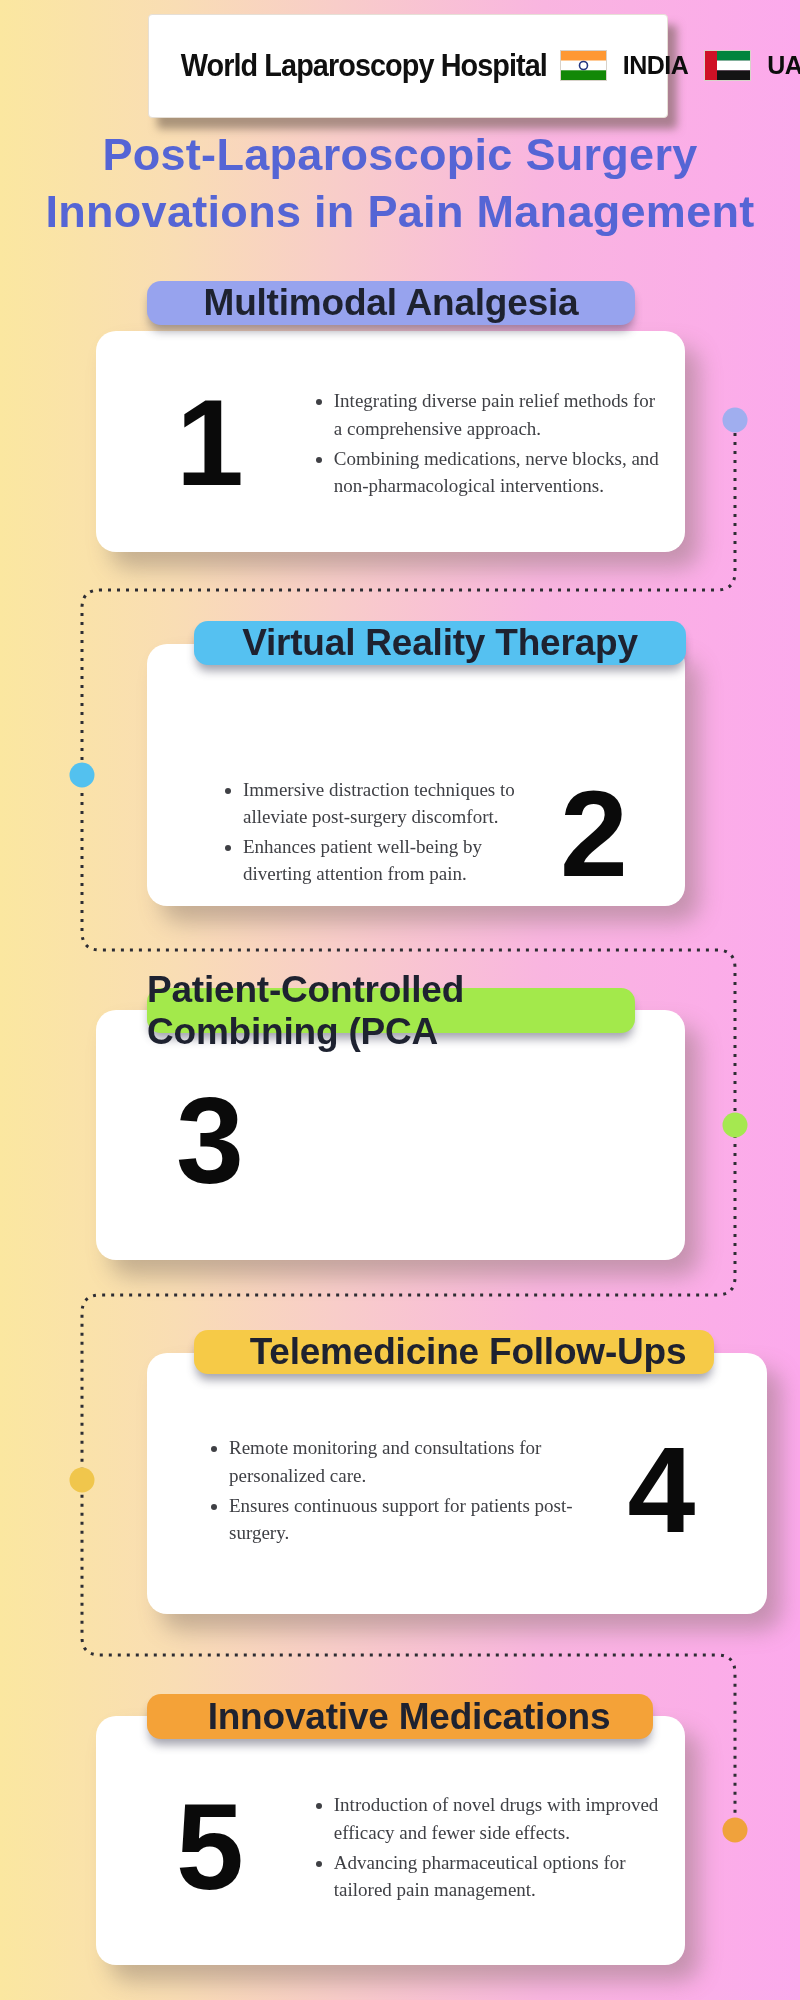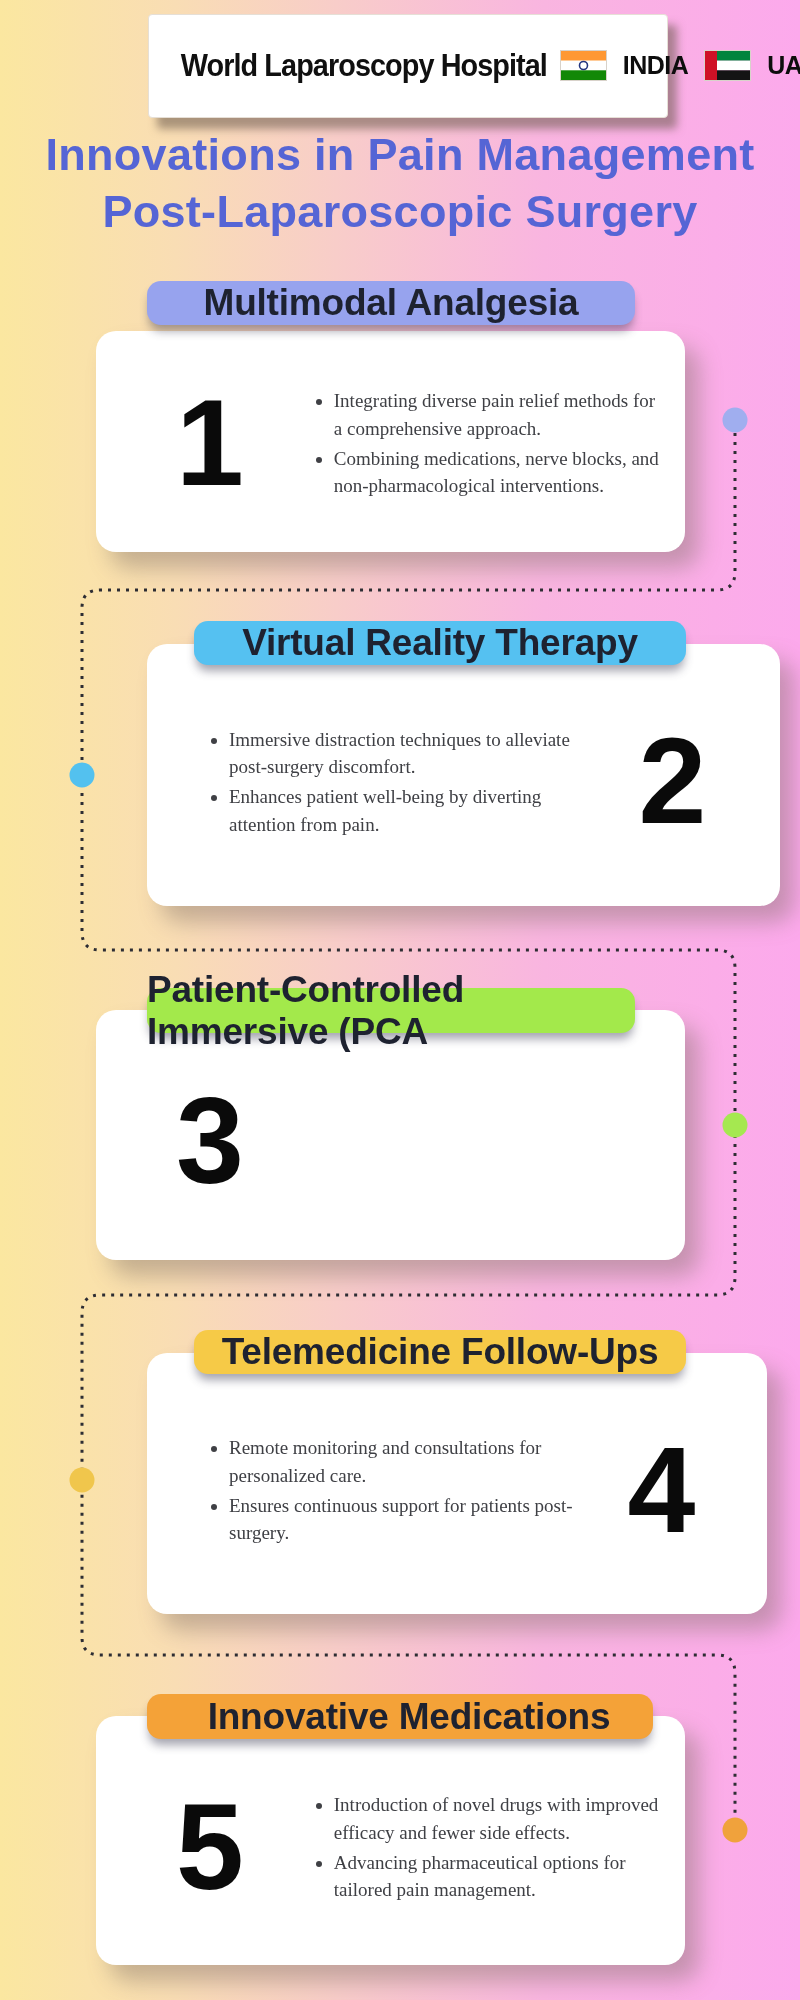--- a/index.html
+++ b/index.html
@@ -50,24 +50,24 @@
   .bullets{flex:1;}
   .bullets ul{margin:0;padding-left:24px;font-size:19px;color:#3f4045;line-height:1.45;font-family:Liberation Serif, serif;}
   .bullets li{margin:2px 0;}
   .bullets-odd ul{max-width:345px;}
   .bullets-even ul{max-width:368px;}
   .bullets-even{padding-left:40px;}
   
   .p1{left:147px;top:281px;width:488px;height:44px;}
   .c1{left:96px; top:331px;width:589px;height:221px;padding:20px 20px 16px 14px;}
   .p2{left:194px;top:621px;width:492px;height:44px;text-align:center;}
-  .c2{left:147px;top:644px;width:633px;height:262px;padding:30px 18px 16px 18px;}
+  .c2{left:147px;top:644px;width:538px;height:262px;padding:30px 18px 16px 32px;align-items:flex-end;}
   .p3{left:147px;top:988px;width:488px;height:45px;}
   .c3{left:96px; top:1010px;width:589px;height:250px;padding:30px 20px 16px 14px;}
-  .p4{left:194px;top:1330px;width:492px;height:44px;}
+  .p4{left:194px;top:1330px;width:492px;height:44px;padding-left:28px;}
   .c4{left:147px;top:1353px;width:620px;height:261px;padding:30px 18px 16px 18px;}
   .p5{left:147px;top:1694px;width:488px;height:45px;padding-left:18px;}
   .c5{left:96px; top:1716px;width:589px;height:249px;padding:30px 20px 16px 14px;}
 </style>
 </head>
 <body>
 
 <div class="canvas">
 
   <div class="logo-box">
@@ -122,22 +122,22 @@
           <circle cx="4" cy="10" r="1" fill="#fff"></circle>
             <circle cx="9.5" cy="10" r="1" fill="#fff"></circle>
             <circle cx="15" cy="10" r="1" fill="#fff"></circle>
         </svg>
         <span class="flag-label">USA</span>
       </div>
     </div>
   </div>
 
   <div class="main-title" style="color: rgb(85, 101, 213);">
+    <div>Post-Laparoscopic Surgery</div>
     <div>Innovations in Pain Management</div>
-    <div>Post-Laparoscopic Surgery</div>
   </div>
 
   <svg class="connector" width="800" height="2000" viewBox="0 0 800 2000">
     <path d="M735 433 V572 Q735 590 717 590 H100 Q82 590 82 608 V932 Q82 950 100 950 H717 Q735 950 735 968
          V1277 Q735 1295 717 1295 H100 Q82 1295 82 1313 V1637 Q82 1655 100 1655 H717 Q735 1655 735 1673 V1815" fill="none" stroke-width="3" stroke-dasharray="3 6" style="stroke: rgb(45, 45, 51);"></path>
     <circle cx="735" cy="420" r="12.5" style="fill: rgb(160, 174, 239);"></circle>
     <circle cx="82" cy="775" r="12.5" style="fill: rgb(83, 193, 239);"></circle>
     <circle cx="735" cy="1125" r="12.5" style="fill: rgb(165, 232, 80);"></circle>
     <circle cx="82" cy="1480" r="12.5" style="fill: rgb(240, 198, 76);"></circle>
     <circle cx="735" cy="1830" r="12.5" style="fill: rgb(240, 162, 60);"></circle>
@@ -158,21 +158,21 @@
   <div class="card c2">
     <div class="bullets bullets-even">
       <ul>
         <li>Immersive distraction techniques to alleviate post-surgery discomfort.</li>
         <li>Enhances patient well-being by diverting attention from pain.</li>
       </ul>
     </div>
     <div class="big-num num-col-right">2</div>
   </div>
 
-  <div class="pill p3" style="background: rgb(163, 233, 75);">Patient-Controlled Immersive (PCA</div>
+  <div class="pill p3" style="background: rgb(163, 233, 75);">Patient-Controlled Combining (PCA</div>
   <div class="card c3">
     <div class="big-num num-col-left">3</div>
   </div>
 
   <div class="pill p4" style="background: rgb(246, 202, 71);">Telemedicine Follow-Ups</div>
   <div class="card c4">
     <div class="bullets bullets-even">
       <ul>
         <li>Remote monitoring and consultations for personalized care.</li>
         <li>Ensures continuous support for patients post-surgery.</li>

